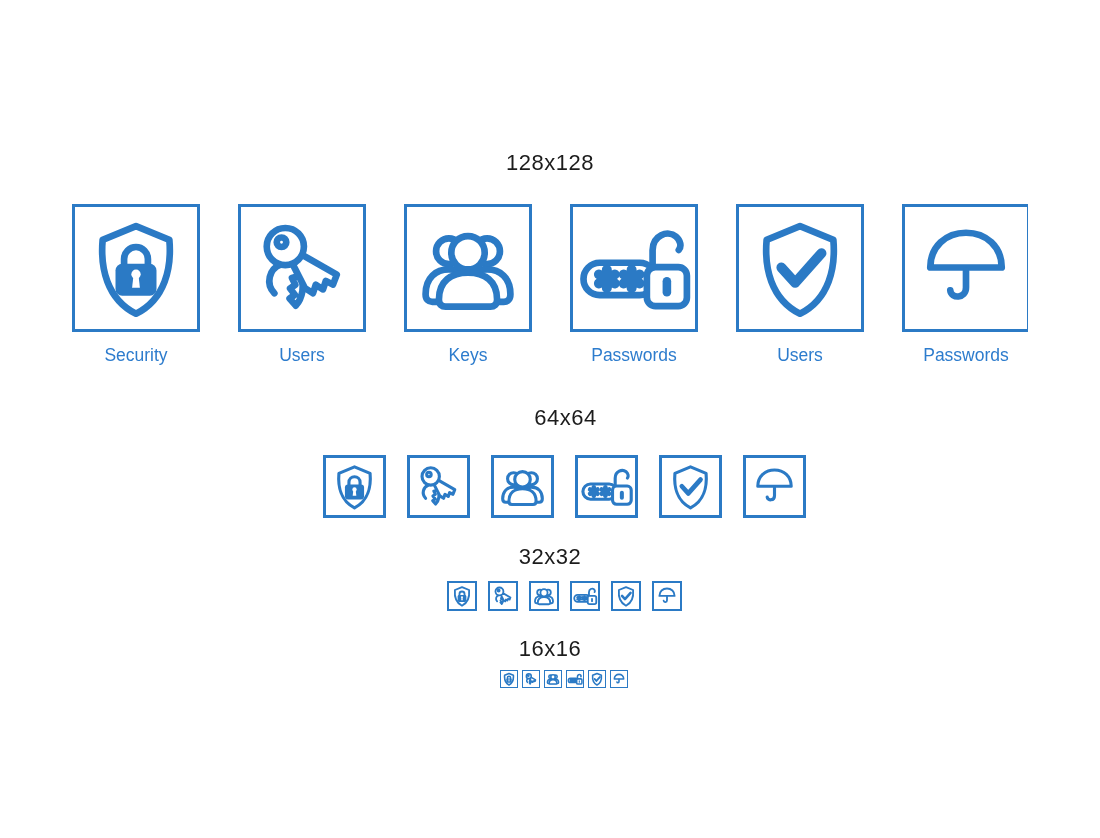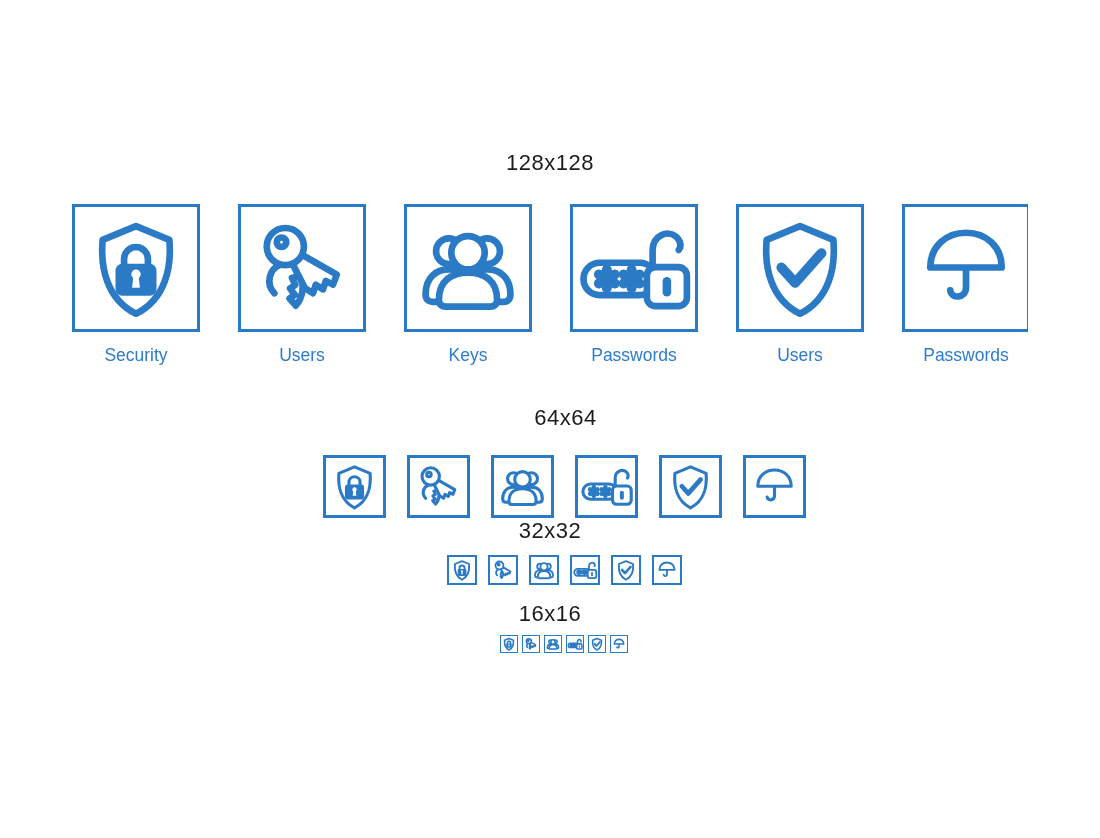--- a/index.html
+++ b/index.html
@@ -8,22 +8,22 @@
     position:relative; width:956px; height:838px; margin:0 auto;
     background:#ffffff; overflow:hidden;
     --ac:#2b7ac5; --label:#2d7ccd; --head:#1c1c1c; --sw:7; --swt:10.5;
   }
   .size-heading {
     margin:0; text-align:center; font-size:22px; line-height:26px;
     font-weight:400; color:var(--head); letter-spacing:0.5px;
   }
   .h-128 { margin-top:150px; }
   .h-64  { margin-top:39px;margin-left:31px; }
-  .h-32  { }
-  .h-16  { margin-top:16px; }
+  .h-32  { margin-top:26px; }
+  .h-16  { margin-top:25px; }
   .icon-row { display:flex; justify-content:center; align-items:flex-start; }
   .row-128 { margin-top:28px; gap:38px;justify-content:space-between; }
   .row-64  { margin-top:24px; gap:21px; transform:translateX(14px); }
   .row-32  { margin-top:11px; gap:11px; transform:translateX(14px); --sw:9;    --swt:12.5; }
   .row-16  { margin-top:8px;  gap:4px;  transform:translateX(14px); --sw:12.5; --swt:15; }
   .cell { display:flex; flex-direction:column; align-items:center; width:128px; }
   .box {
     box-sizing:border-box; border:3px solid var(--ac);
     display:flex; align-items:center; justify-content:center; background:#fff;
   }

